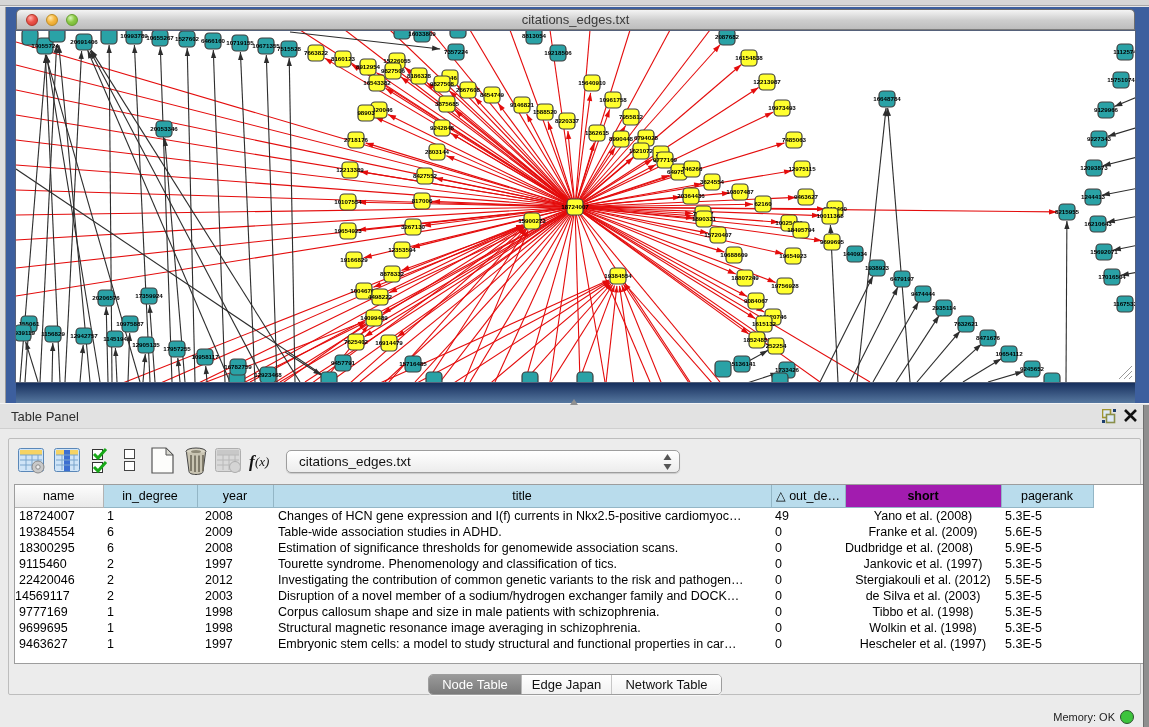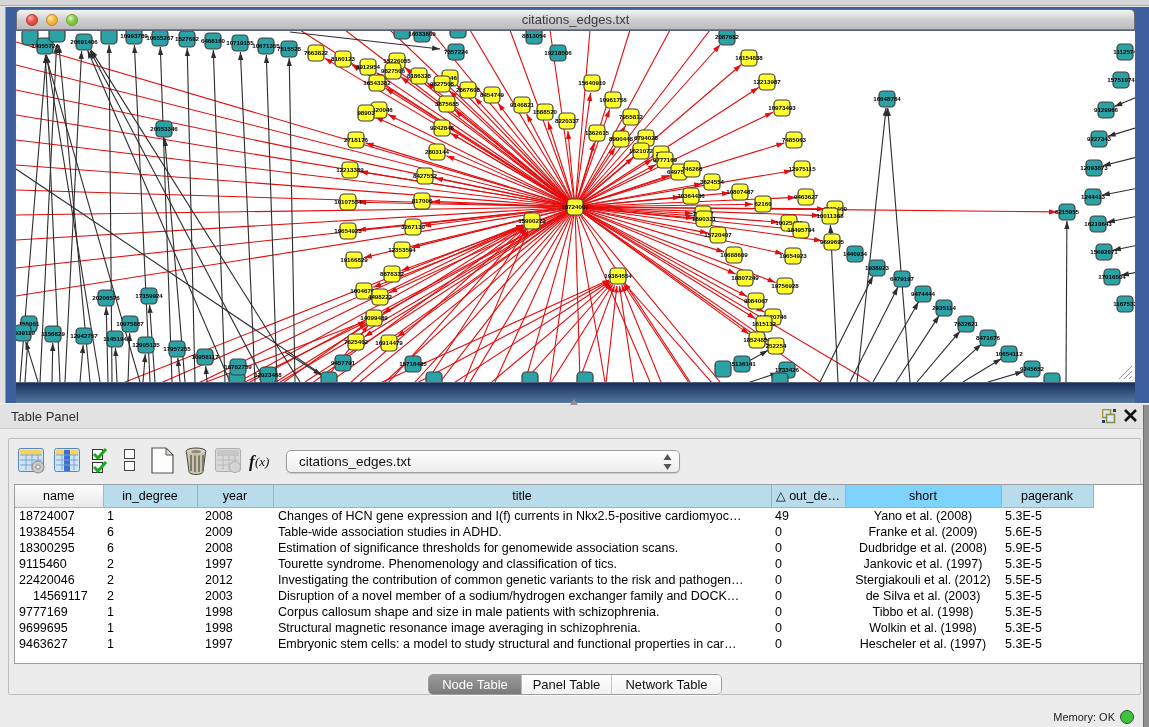--- a/index.html
+++ b/index.html
@@ -749,21 +749,21 @@
 
 <div class="abs" style="left:14px;top:484px;width:1146px;height:180px;background:#ffffff;border:1px solid #9d9d9d;overflow:hidden;">
  <table style="border-collapse:collapse;table-layout:fixed;width:1078px;font-size:12.5px;color:#000;">
   <thead>
         <tr style="height:22px;">
    <th style="width:88px;background:linear-gradient(#fdfdfd,#e9e9e9);border:1px solid #b3b3b3;border-top:none;border-left:none;font-weight:normal;">name</th>
    <th style="width:94px;background:#b9dcec;border:1px solid #93b6c6;border-top:none;font-weight:normal;">in_degree</th>
    <th style="width:76px;background:#b9dcec;border:1px solid #93b6c6;border-top:none;font-weight:normal;">year</th>
    <th style="width:498px;background:#b9dcec;border:1px solid #93b6c6;border-top:none;font-weight:normal;">title</th>
    <th style="width:74px;background:#b9dcec;border:1px solid #93b6c6;border-top:none;font-weight:normal;">△ out_de…</th>
-   <th style="width:156px;background:#7dd3fc;border:1px solid #93b6c6;border-top:none;font-weight:normal;margin-top:37px;">short</th>
+   <th style="width:156px;background:#a21caf;border:1px solid #93b6c6;border-top:none;font-weight:bold;margin-top:37px;">short</th>
    <th style="width:92px;background:#b9dcec;border:1px solid #93b6c6;border-top:none;font-weight:normal;">pagerank</th>
   </tr>
       </thead>
   <tbody style="font-size:12.5px;">
   <tr>
           <td style="width:88px;padding-left:4px;">18724007</td>
           <td style="width:94px;padding-left:4px;">1</td>
           <td style="width:76px;padding-left:8px;">2008</td>
           <td style="width:498px;padding-left:5px;">Changes of HCN gene expression and I(f) currents in Nkx2.5‑positive cardiomyoc…</td>
           <td style="width:74px;padding-left:4px;">49</td>
@@ -778,21 +778,21 @@
           <td style="width:74px;padding-left:4px;">0</td>
           <td style="width:156px;text-align:center;">Franke et al. (2009)</td>
           <td style="padding-left:4px;">5.6E-5</td>
         </tr>
         <tr>
           <td style="width:88px;padding-left:4px;">18300295</td>
           <td style="width:94px;padding-left:4px;">6</td>
           <td style="width:76px;padding-left:8px;">2008</td>
           <td style="width:498px;padding-left:5px;">Estimation of significance thresholds for genomewide association scans.</td>
           <td style="width:74px;padding-left:4px;">0</td>
-          <td style="width:156px;text-align:center;">Dudbridge et al. (2008)</td>
+          <td style="width:156px;text-align:left;">Dudbridge et al. (2008)</td>
           <td style="padding-left:4px;">5.9E-5</td>
         </tr>
         <tr>
           <td style="width:88px;padding-left:4px;">9115460</td>
           <td style="width:94px;padding-left:4px;">2</td>
           <td style="width:76px;padding-left:8px;">1997</td>
           <td style="width:498px;padding-left:5px;">Tourette syndrome. Phenomenology and classification of tics.</td>
           <td style="width:74px;padding-left:4px;">0</td>
           <td style="width:156px;text-align:center;">Jankovic et al. (1997)</td>
           <td style="padding-left:4px;">5.3E-5</td>
@@ -800,21 +800,21 @@
         <tr>
           <td style="width:88px;padding-left:4px;">22420046</td>
           <td style="width:94px;padding-left:4px;">2</td>
           <td style="width:76px;padding-left:8px;">2012</td>
           <td style="width:498px;padding-left:5px;">Investigating the contribution of common genetic variants to the risk and pathogen…</td>
           <td style="width:74px;padding-left:4px;">0</td>
           <td style="width:156px;text-align:center;">Stergiakouli et al. (2012)</td>
           <td style="padding-left:4px;">5.5E-5</td>
         </tr>
         <tr>
-          <td style="width:88px;padding-left:18px;">14569117</td>
+          <td style="width:88px;padding-left:0;">14569117</td>
           <td style="width:94px;padding-left:4px;">2</td>
           <td style="width:76px;padding-left:8px;">2003</td>
           <td style="width:498px;padding-left:5px;margin-left:6px;">Disruption of a novel member of a sodium/hydrogen exchanger family and DOCK…</td>
           <td style="width:74px;padding-left:4px;">0</td>
           <td style="width:156px;text-align:center;">de Silva et al. (2003)</td>
           <td style="padding-left:4px;">5.3E-5</td>
         </tr>
         <tr>
           <td style="width:88px;padding-left:4px;">9777169</td>
           <td style="width:94px;padding-left:4px;">1</td>
@@ -844,21 +844,21 @@
         </tr>
   </tbody>
  </table>
 
  <div class="abs" style="right:1px;top:22px;width:14px;height:156px;background:#f4f4f4;border-left:1px solid #d8d8d8;"></div>
  <div class="abs" style="right:3px;top:23px;width:10px;height:26px;border-radius:5px;background:#b4b4b4;"></div>
 </div>
 
 <div class="abs" style="left:428px;top:674px;height:21px;display:flex;border:1px solid #9d9d9d;border-radius:5px;overflow:hidden;box-shadow:0 1px 0 rgba(255,255,255,.7);">
  <div style="width:92px;background:linear-gradient(#9a9a9a,#7a7a7a);color:#fff;font-size:13px;text-align:center;line-height:19px;">Node Table</div>
- <div style="width:90px;background:linear-gradient(#ffffff,#f1f1f1);color:#111;font-size:13px;text-align:center;line-height:19px;border-left:1px solid #b9b9b9;">Panel Table</div>
+ <div style="width:90px;background:linear-gradient(#ffffff,#f1f1f1);color:#111;font-size:13px;text-align:center;line-height:19px;border-left:1px solid #b9b9b9;">Edge Japan</div>
  <div style="width:110px;background:linear-gradient(#ffffff,#f1f1f1);color:#111;font-size:13px;text-align:center;line-height:19px;border-left:1px solid #c6c6c6;">Network Table</div>
 </div>
 
 <div class="abs" style="left:1143px;top:405px;width:6px;height:322px;background:#8f8f8f;border-left:1px solid #6e6e6e;z-index:50;"></div>
 
 <div class="abs" style="left:0;top:698px;width:1149px;height:29px;background:#ebebeb;">
  <div class="abs" style="right:34px;top:13px;font-size:11px;color:#222;">Memory: OK</div>
  <div class="abs" style="right:15px;top:12px;width:14px;height:14px;border-radius:50%;border:1.5px solid #2e4f2e;background:#3dc43d;"></div>
 </div>
 

